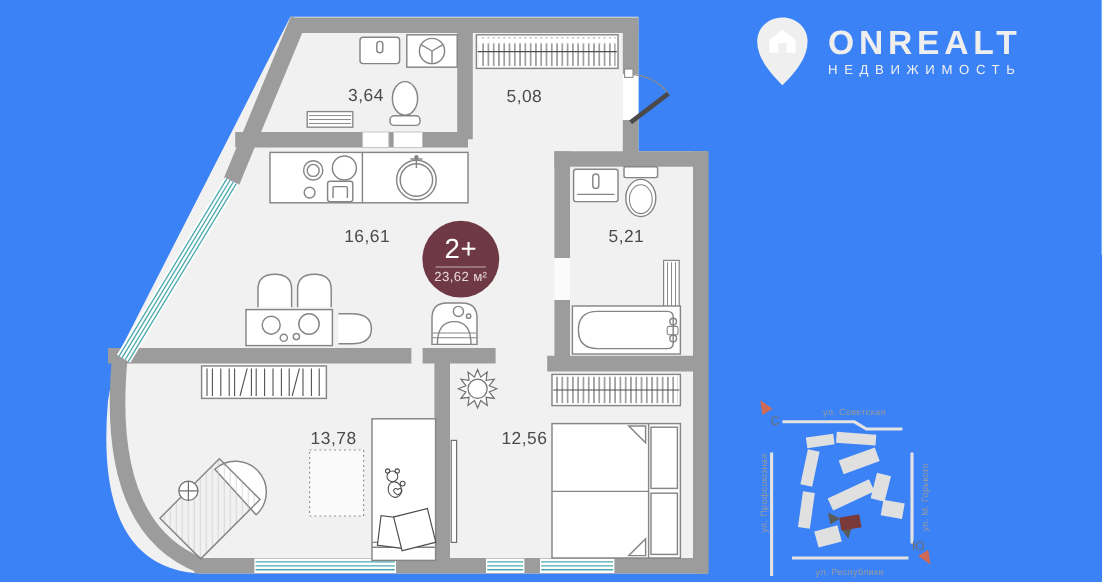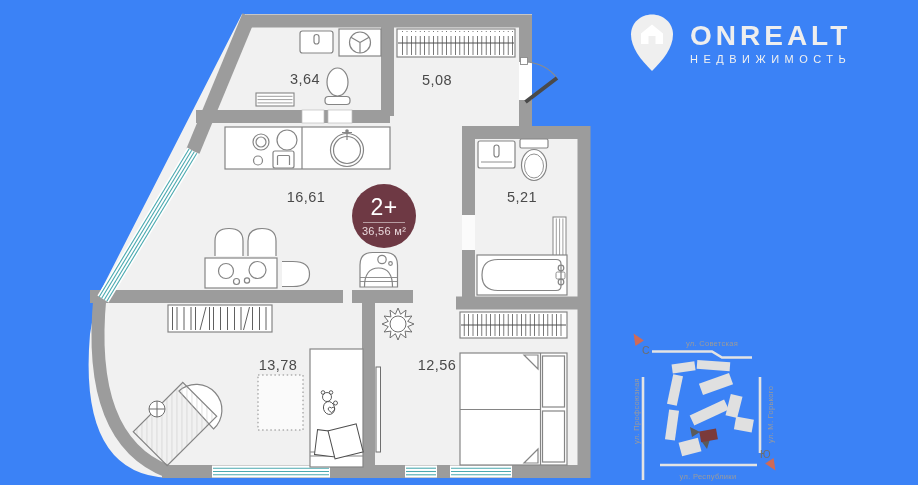--- a/index.html
+++ b/index.html
@@ -275,21 +275,21 @@
       <text class="area-label" x="306" y="202">16,61</text>
       <text class="area-label" x="522" y="202">5,21</text>
       <text class="area-label" x="278" y="370">13,78</text>
       <text class="area-label" x="437" y="370">12,56</text>
     </g>
   </svg>
 
   <div class="badge">
     <div class="badge-rooms">2+</div>
     <div class="badge-div"></div>
-    <div class="badge-area">36,56 м²</div>
+    <div class="badge-area">23,62 м²</div>
   </div>
 
   <div class="logo">
     <svg width="50" height="60" viewBox="0 0 50 60">
       <path d="M25 58 C14 47 4 35 4 21.5 C4 10 13.5 1.5 25 1.5 C36.5 1.5 46 10 46 21.5 C46 35 36 47 25 58 Z" fill="#efefef"></path>
       <path d="M14 31 V20.5 L25 11.5 L36 20.5 V31 Z" fill="#ffffff"></path>
       <rect x="21.5" y="23" width="7" height="8" fill="#efefef"></rect>
     </svg>
     <div class="logo-text">
       <div class="logo-title">ONREALT</div>

